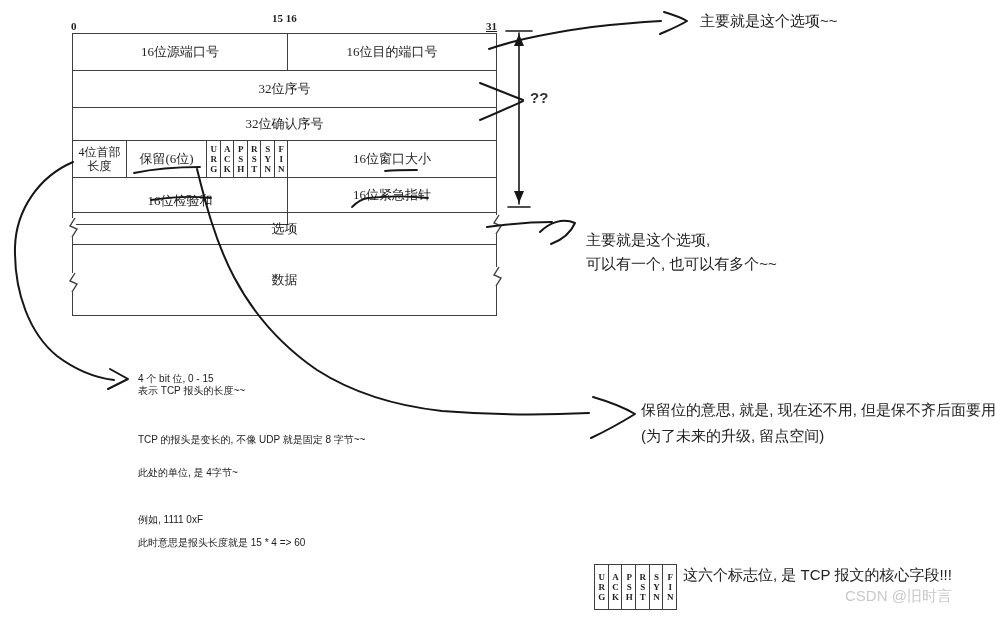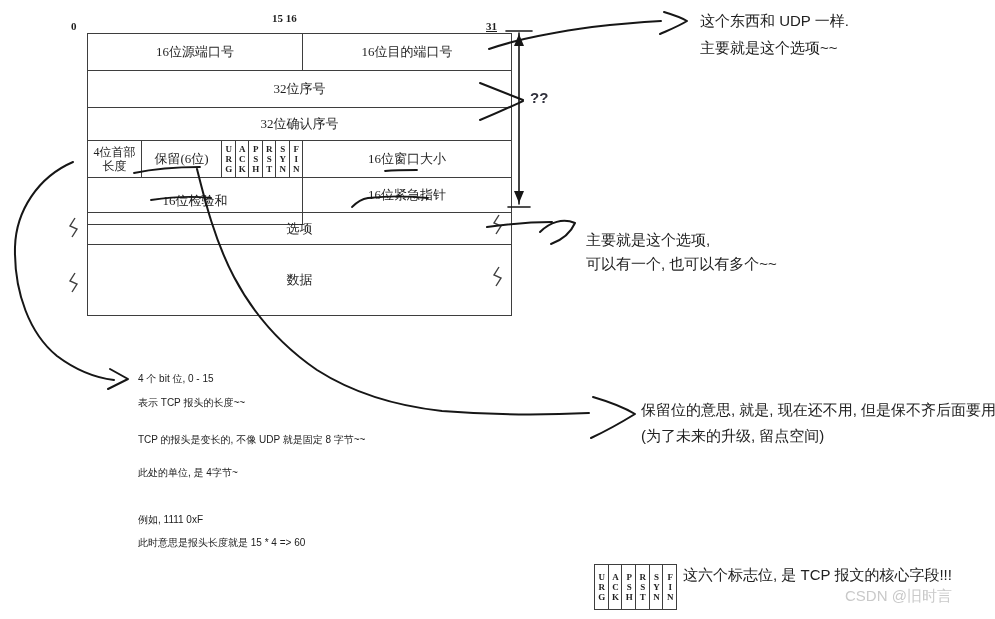--- a/index.html
+++ b/index.html
@@ -8,21 +8,21 @@
     --wm:#c9c9c9;
   }
   html,body{margin:0;padding:0;}
   body{
     width:995px;height:619px;background:#ffffff;position:relative;overflow:hidden;
     font-family:"Liberation Sans","DejaVu Sans",sans-serif;color:#212121;
   }
   .canvas{position:absolute;left:0;top:0;width:995px;height:619px;}
 
   
-  .tcp-table{position:absolute;left:87px;top:33px;width:425px;height:283px;}
+  .tcp-table{position:absolute;left:72px;top:33px;width:425px;height:283px;}
   .cell{
     position:absolute;box-sizing:border-box;border:1px solid var(--line);
     display:flex;align-items:center;justify-content:center;text-align:center;
     font-family:"Liberation Serif","DejaVu Serif",serif;font-size:13px;color:#1f1f1f;
   }
   .cell.small{font-size:12px;line-height:14px;}
   .flagcell{
     position:absolute;box-sizing:border-box;border:1px solid var(--line);
     display:flex;align-items:center;justify-content:center;
     font-family:"Liberation Serif","DejaVu Serif",serif;font-weight:bold;font-size:9px;color:#1f1f1f;
@@ -149,33 +149,32 @@
 
       <path d="M 73,162 C 38,177 16,211 15,247 C 14,293 30,334 57,356 C 77,371 97,378 114,380"></path>
       <path d="M 110,369 L 128,379 L 108,389"></path>
 
       <path d="M 197,169 C 205,201 215,241 234,277 C 253,313 282,346 317,370 C 353,393 397,406 442,411 C 492,415 547,415 589,413"></path>
       <path d="M 593,397 C 610,402 625,408 635,414 C 622,422 606,431 591,438"></path>
     </g>
   </svg>
 
   <div class="note note-udp">
-    <div>这个东西和 UDP 一样.</div>
     <div>主要就是这个选项~~</div>
   </div>
 
   <div class="note note-q">??</div>
 
   <div class="note note-options">
     <div>主要就是这个选项,</div>
     <div>可以有一个, 也可以有多个~~</div>
   </div>
 
   <div class="hdr-line" style="top:372px;">4 个 bit 位, 0 - 15</div>
-  <div class="hdr-line" style="top:396px;">表示 TCP 报头的长度~~</div>
+  <div class="hdr-line" style="top:384px;">表示 TCP 报头的长度~~</div>
   <div class="hdr-line" style="top:433px;">TCP 的报头是变长的, 不像 UDP 就是固定 8 字节~~</div>
   <div class="hdr-line" style="top:466px;">此处的单位, 是 4字节~</div>
   <div class="hdr-line" style="top:513px;">例如, 1111 0xF</div>
   <div class="hdr-line" style="top:536px;">此时意思是报头长度就是 15 * 4 =&gt; 60</div>
 
   <div class="note note-reserved">
     <div>保留位的意思, 就是, 现在还不用, 但是保不齐后面要用~~</div>
     <div>(为了未来的升级, 留点空间)</div>
   </div>
 

